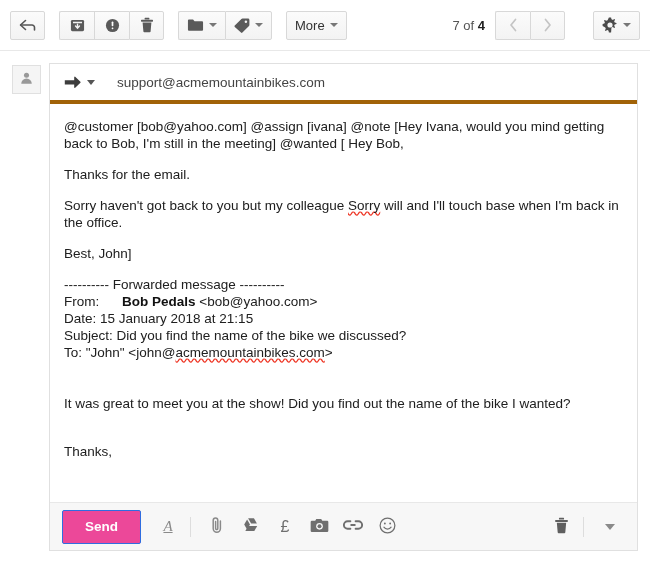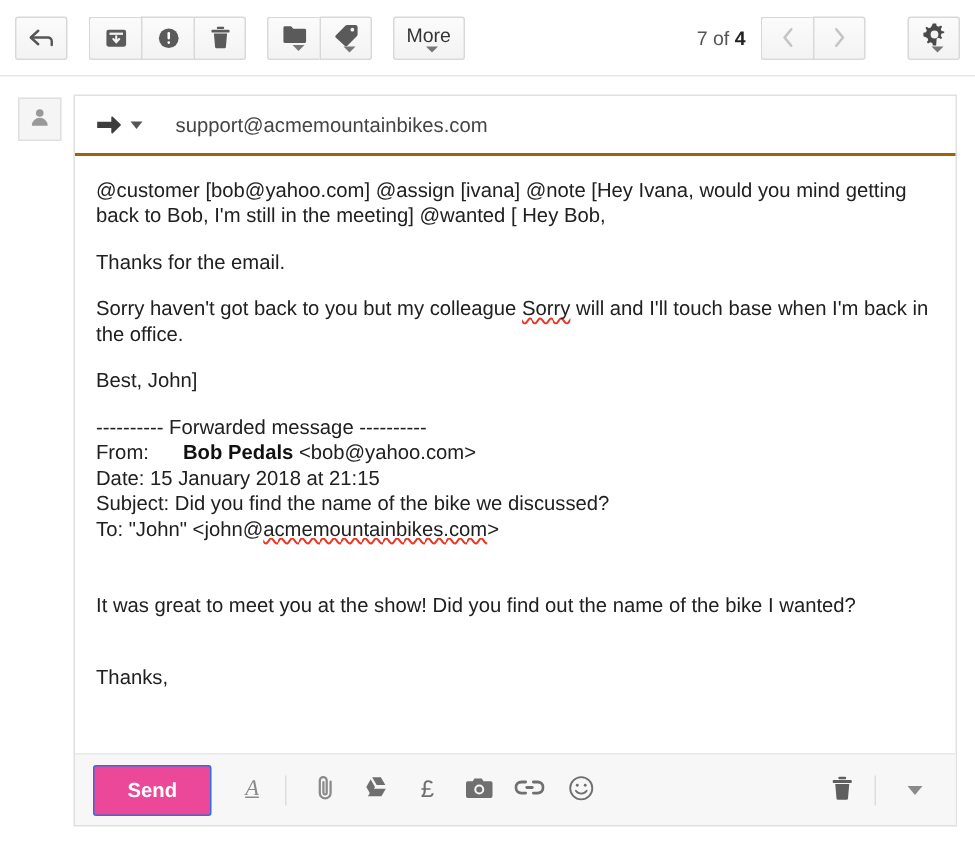--- a/index.html
+++ b/index.html
@@ -41,21 +41,20 @@
     align-items: center;
     justify-content: center;
     padding: 0 8px;
     cursor: pointer;
     border-radius: 2px;
     color: #555555;
   }
   .btn-group .tbtn {
     border-radius: 0;
     border-right-width: 0;
-    flex-direction: column;
   }
   .btn-group .tbtn:first-child { border-radius: 2px 0 0 2px; }
   .btn-group .tbtn:last-child  { border-radius: 0 2px 2px 0; border-right-width: 1px; }
   .btn-group.single .tbtn { border-radius: 2px; border-right-width: 1px; }
 
   .tbtn svg { display: block; }
   .caret {
     width: 0; height: 0;
     border-left: 4px solid transparent;
     border-right: 4px solid transparent;
@@ -103,21 +102,21 @@
     border: 1px solid #e0e0e0;
     box-sizing: border-box;
     height: 488px;
     display: flex;
     flex-direction: column;
     background: #ffffff;
   }
   .to-row {
     height: 40px;
     box-sizing: border-box;
-    border-bottom: 2px solid #a16207;
+    border-bottom: 4px solid #a16207;
     display: flex;
     align-items: center;
     padding: 0 14px;
     flex: 0 0 auto;
   }
   .fwd-arrow { color: #444444; display: flex; align-items: center; }
   .to-caret {
     width: 0; height: 0;
     border-left: 4px solid transparent;
     border-right: 4px solid transparent;

